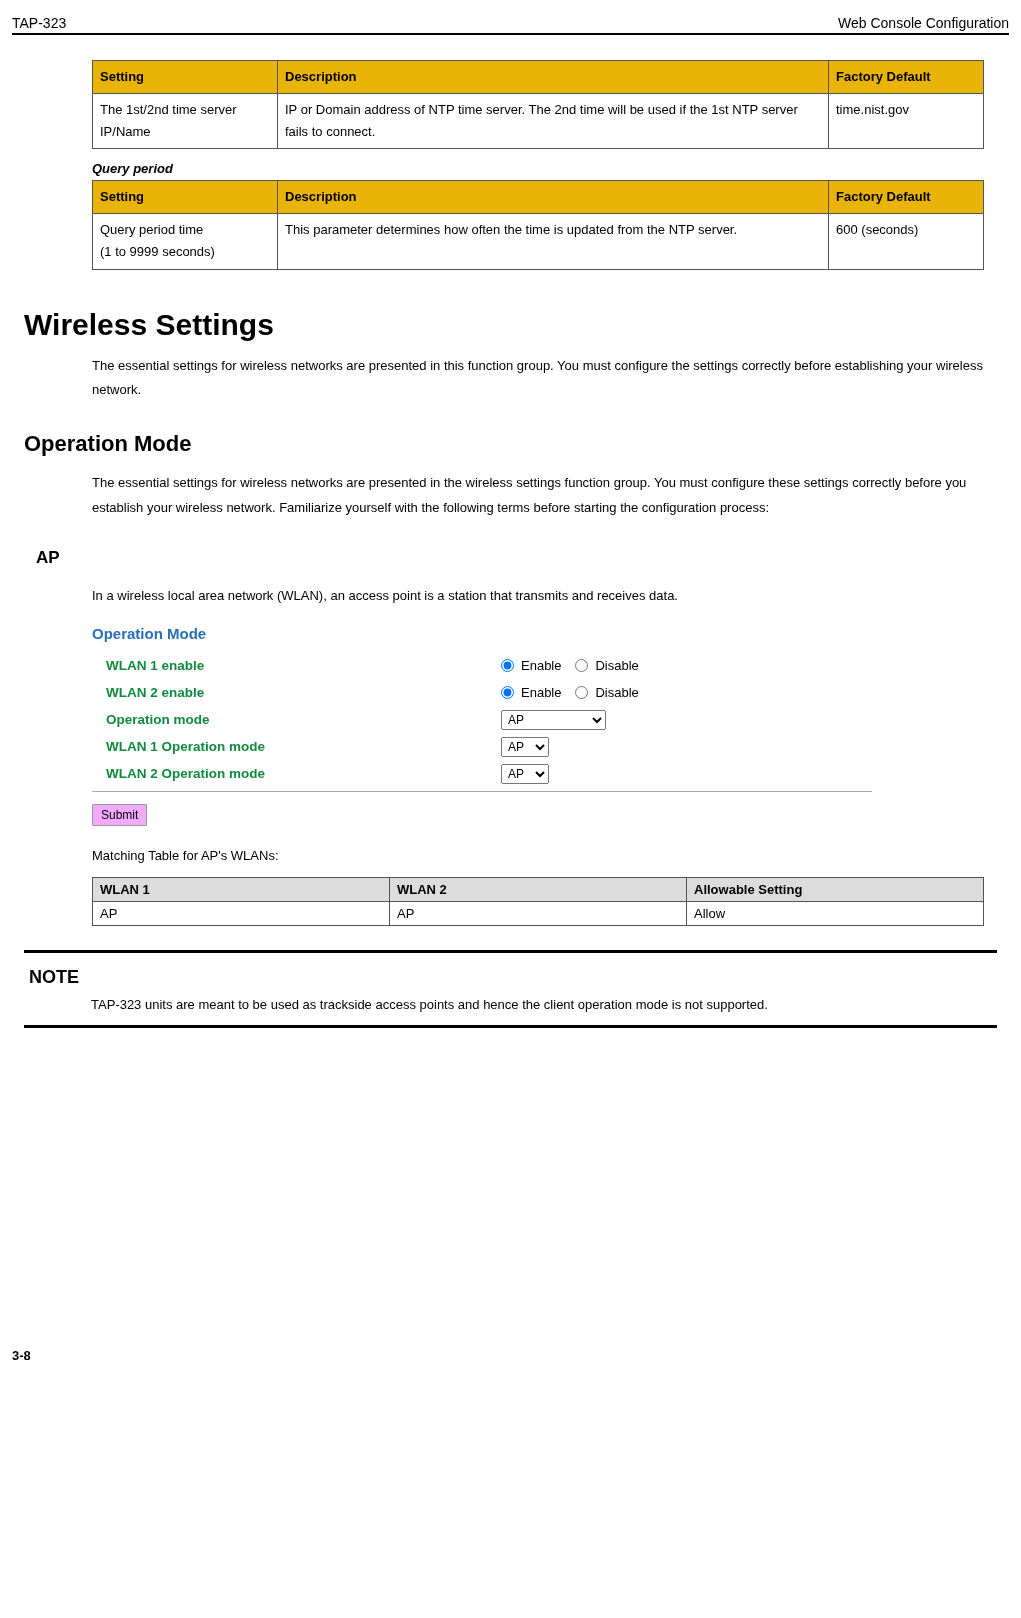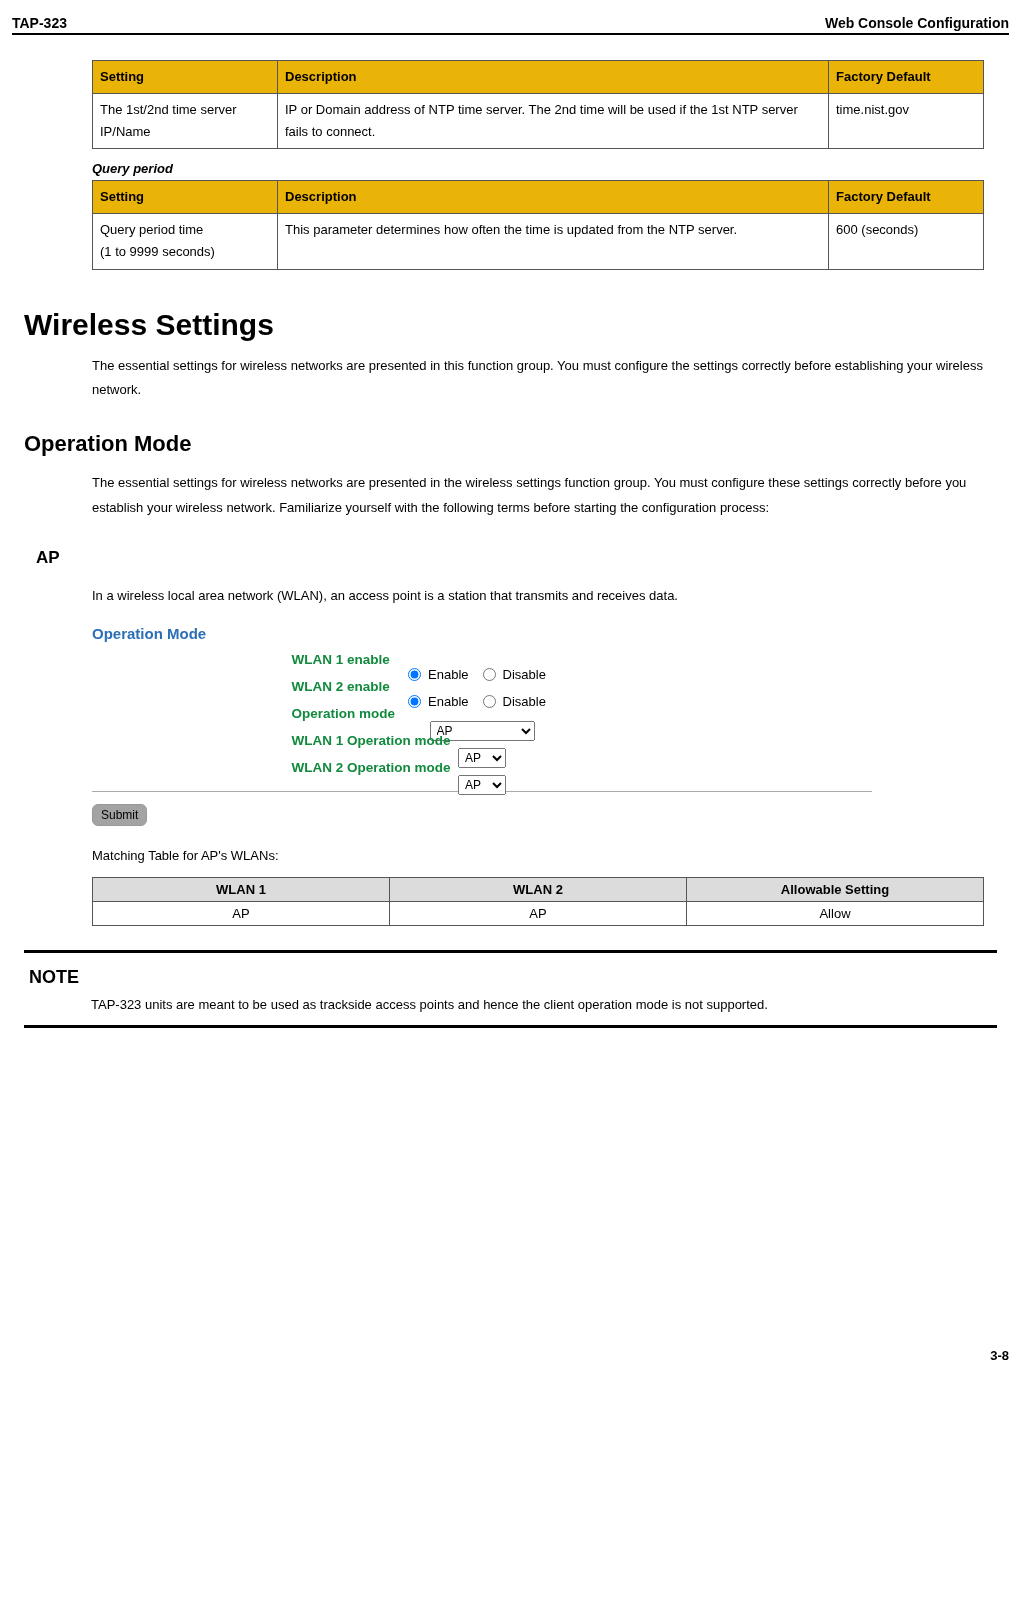--- a/index.html
+++ b/index.html
@@ -10,21 +10,21 @@
       padding: 0;
       background: #fff;
       width: 1021px;
     }
     .page {
       padding: 15px 12px 40px 12px;
     }
     .page-header {
       display: flex;
       justify-content: space-between;
-      font-weight: bold;
+      font-weight: normal;
       font-size: 14px;
       border-bottom: 2px solid #000;
       padding-bottom: 2px;
       margin-bottom: 25px;
     }
     .content {
       padding-left: 80px;
       padding-right: 25px;
     }
     .section-label {
@@ -89,21 +89,20 @@
       color: #2b6fb6;
       font-weight: bold;
       font-size: 15px;
       margin: 14px 0 10px 0;
       font-family: Verdana, Geneva, sans-serif;
     }
     .op-row {
       display: flex;
       align-items: center;
       height: 27px;
-      flex-direction: column;
     }
     .op-label {
       color: #128a3e;
       font-weight: bold;
       font-size: 13.5px;
       font-family: Verdana, Geneva, sans-serif;
       width: 395px;
       padding-left: 14px;
     }
     .op-control {
@@ -122,38 +121,38 @@
     .op-control select {
       font-size: 12px;
       padding: 1px 2px;
     }
     .sel-wide { width: 105px; }
     .sel-narrow { width: 48px; }
     .submit-btn {
       margin-top: 4px;
       padding: 3px 8px;
       font-size: 12px;
-      background: #a3a3a3;
+      background: #f0abfc;
       border: 1px solid #999;
-      border-radius: 6px;
+      border-radius: 1px;
       cursor: pointer;
     }
     .matching-caption {
       margin: 18px 0 10px 0;
       line-height: 1.8;
     }
     table.match-table {
       border-collapse: collapse;
       width: 100%;
     }
     table.match-table th,
     table.match-table td {
       border: 1px solid #555;
       padding: 4px 7px;
-      text-align: center;
+      text-align: left;
       font-size: 13px;
     }
     table.match-table th {
       background: #dcdcdc;
       font-weight: bold;
     }
     .match-col { width: 33.33%; }
     .note-block {
       border-top: 3px solid #000;
       border-bottom: 3px solid #000;
@@ -166,21 +165,21 @@
       font-weight: bold;
       width: 62px;
       flex-shrink: 0;
       font-size: 18px;
     }
     .note-text {
       font-size: 13px;
       margin-top: 32px;
     }
     .page-footer {
-      text-align: right;
+      text-align: left;
       font-weight: bold;
       font-size: 13px;
       margin-top: 320px;
     }
   </style>
 </head>
 <body>
 
 <div class="page">
 

